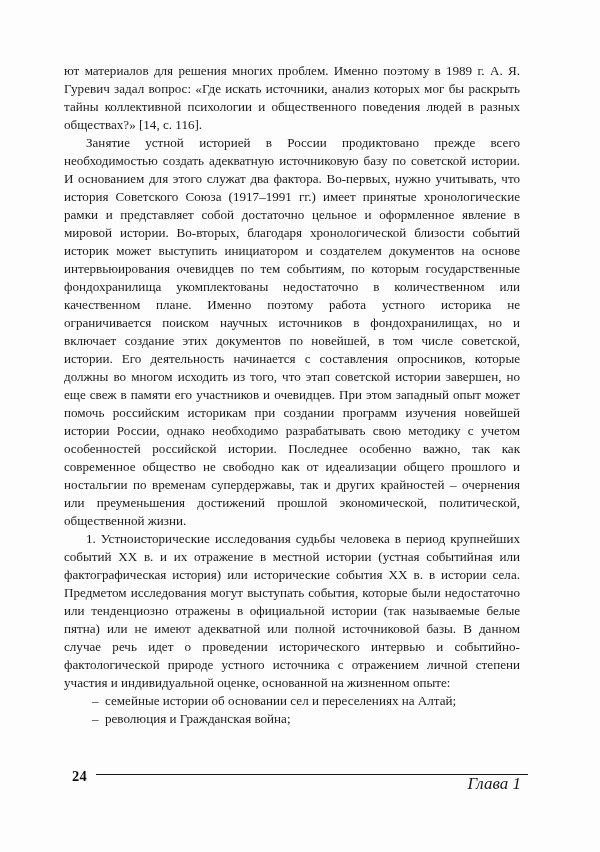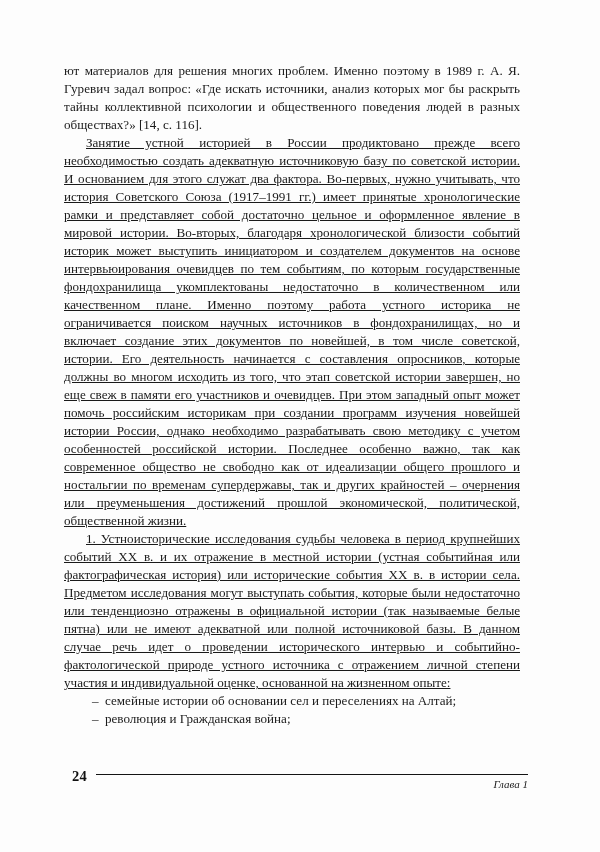--- a/index.html
+++ b/index.html
@@ -36,21 +36,20 @@
     margin: 0;
     font-size: 13.1px;
     line-height: 18px;
     text-align: justify;
     text-justify: inter-word;
     hyphens: manual;
     color: #1a1a1a;
   }
   .para.indent {
     text-indent: 22px;
-    text-decoration: underline;
   }
   .para.cont {
     text-indent: 0;
   }
 
   
   #dash-list {
     margin: 0;
     padding: 0;
     list-style: none;
@@ -95,25 +94,25 @@
   #footer-rule {
     position: absolute;
     left: 24px;
     top: 6px;
     width: 432px;
     height: 0;
     border-top: 1.2px solid #141414;
   }
   #chapter-label {
     position: absolute;
-    right: 0;
+    right: 7px;
     top: 9px;
     font-family: "Liberation Serif", "DejaVu Serif", serif;
     font-style: italic;
-    font-size: 11px;
+    font-size: 17px;
     line-height: 14px;
     color: #1a1a1a;
     white-space: nowrap;
   }
 </style>
 </head>
 <body>
 
 <div id="page">
 

